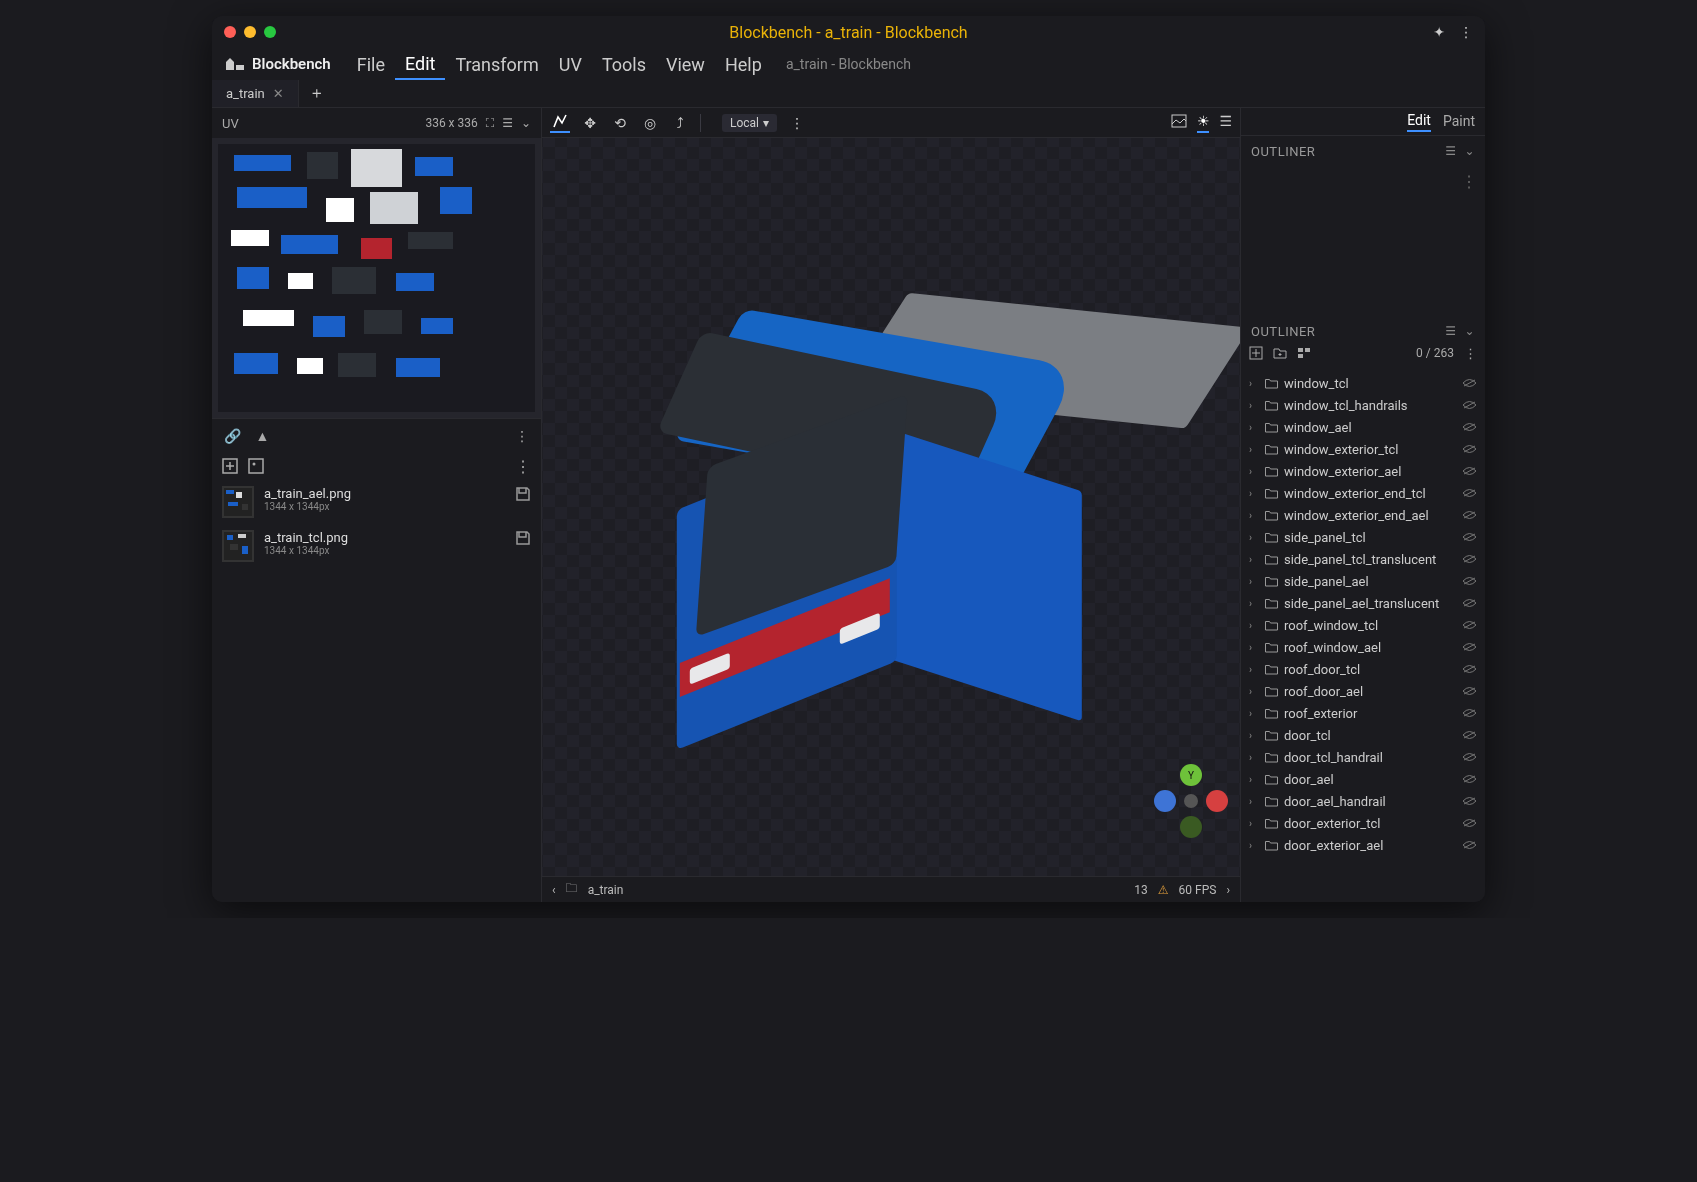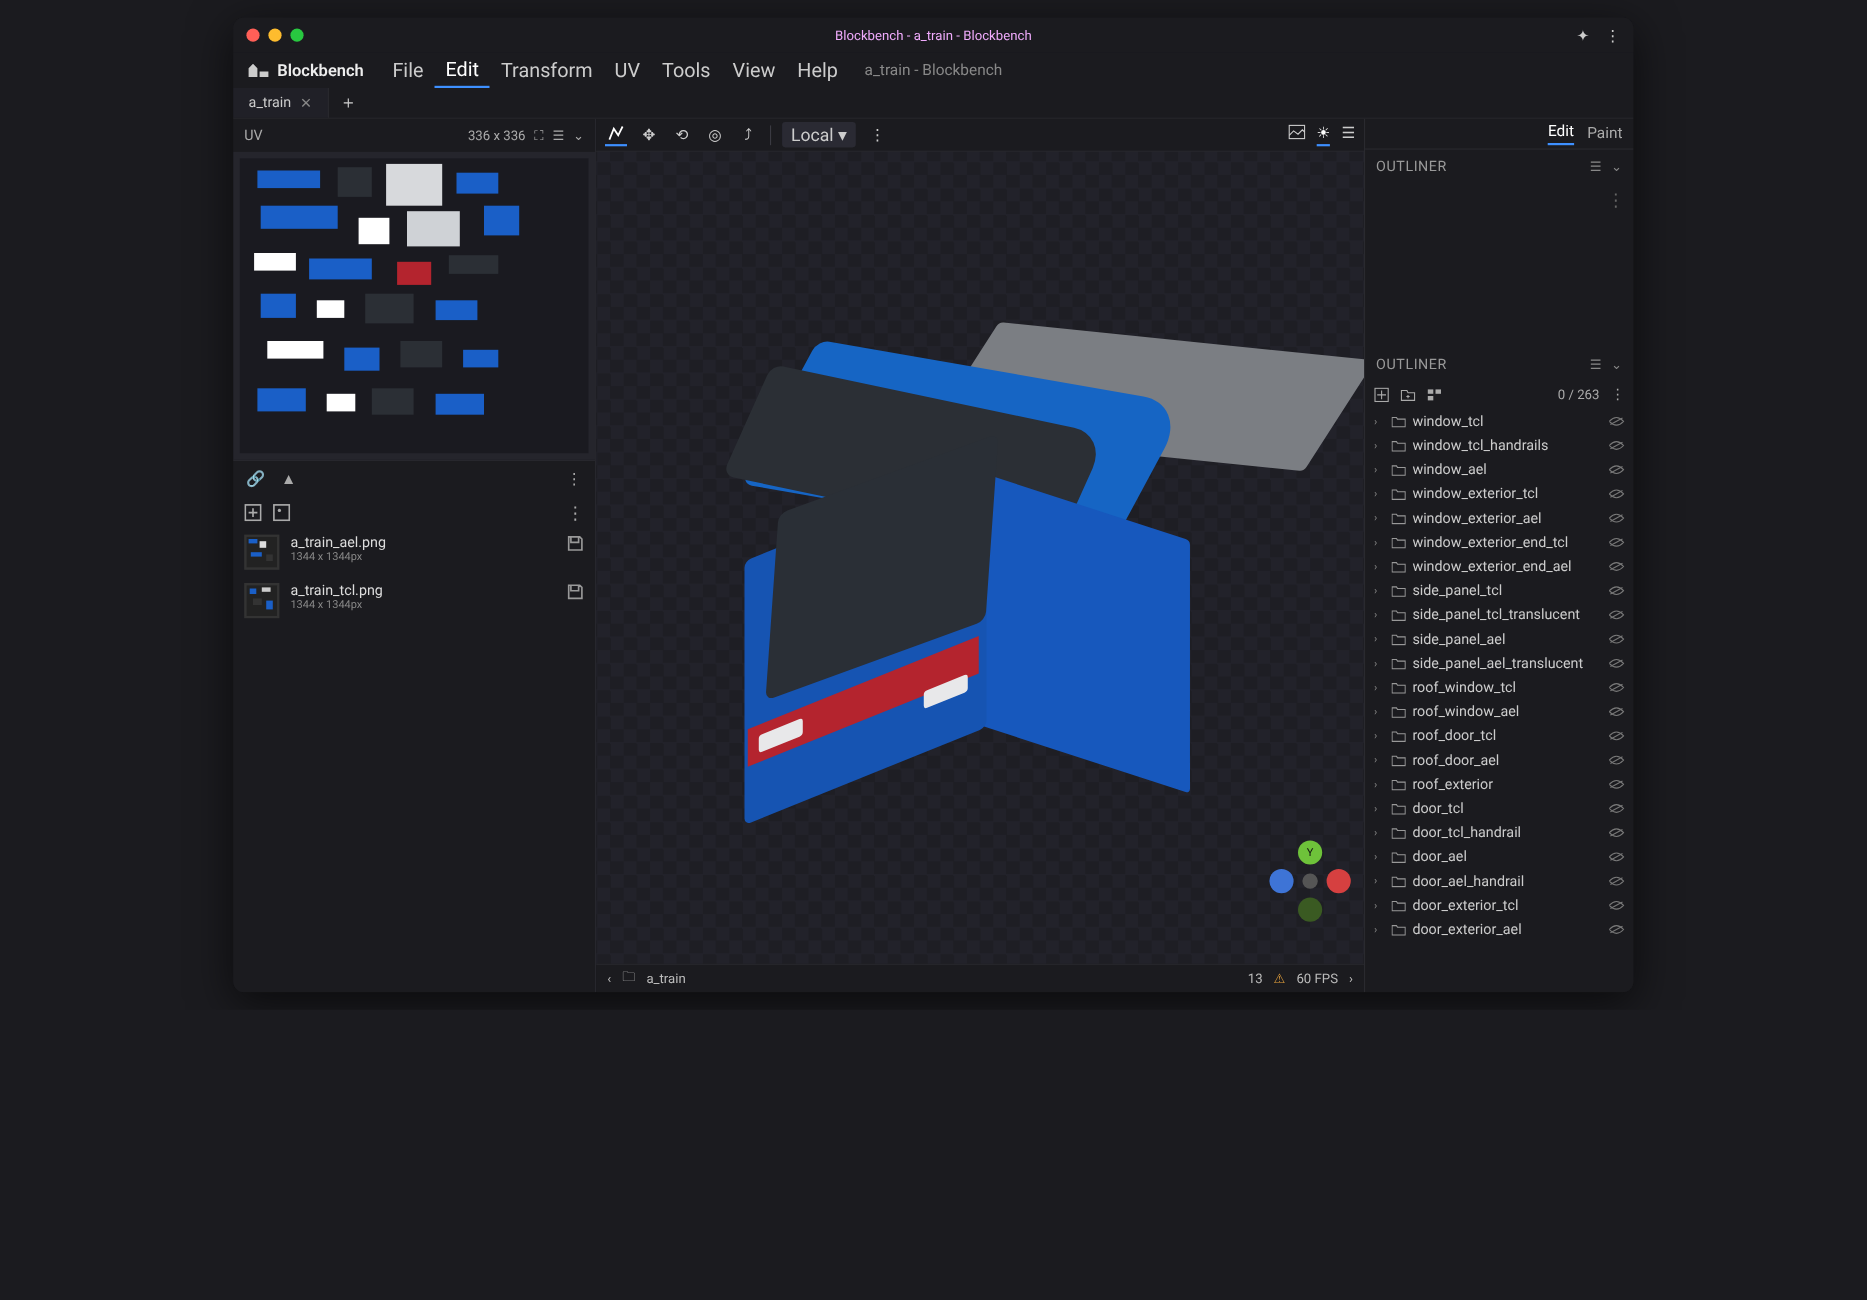--- a/index.html
+++ b/index.html
@@ -4,21 +4,21 @@
   <style>
     * { box-sizing: border-box; margin: 0; padding: 0; font-family: -apple-system, BlinkMacSystemFont, "Segoe UI", Roboto, sans-serif; }
     body { background: #1b1b1f; color: #bbb; overflow: hidden; }
     .window { width: 1273px; height: 886px; background: #1b1b1f; border-radius: 10px; overflow: hidden; display: flex; flex-direction: column; position: relative; margin: 16px auto; box-shadow: 0 10px 40px rgba(0,0,0,0.6);}
     .titlebar { height: 32px; background: #1b1b1f; display: flex; align-items: center; padding: 0 12px; position: relative; }
     .traffic-lights { display: flex; gap: 8px; }
     .traffic-light { width: 12px; height: 12px; border-radius: 50%; }
     .traffic-light.red { background: #ff5f57; }
     .traffic-light.yellow { background: #febc2e; }
     .traffic-light.green { background: #28c840; }
-    .title-text { position: absolute; left: 50%; transform: translateX(-50%); font-size: 12px; color: #f0abfc; }
+    .title-text { position: absolute; left: 50%; transform: translateX(-50%); font-size: 16px; color: #eab308; }
     .title-icons { position: absolute; right: 12px; display: flex; gap: 14px; color: #ccc; font-size: 14px;}
     .menubar { height: 32px; display: flex; align-items: center; padding: 0 12px; gap: 0; background: #1b1b1f; position: relative;}
     .logo { display: flex; align-items: center; gap: 6px; margin-right: 16px; color: #eee; font-size: 15px; font-weight: 600;}
     .menu-item { font-size: 18px; color: #ccc; padding: 4px 10px; cursor: pointer; }
     .menu-item.active { color: #fff; border-bottom: 2px solid #3e90ff;}
     .center-tab-text { position: absolute; left: 50%; transform: translateX(-50%); font-size: 14px; color: #888;}
     .tabbar { height: 28px; display: flex; align-items: stretch; background: #1b1b1f; border-bottom: 1px solid #2a2a2f;}
     .tab { display: flex; align-items: center; gap: 8px; padding: 0 14px; font-size: 13px; color: #ccc; border-right: 1px solid #2a2a2f; background: #202027;}
     .tab-close { font-size: 13px; color: #888; cursor: pointer;}
     .tab-add { display: flex; align-items: center; padding: 0 10px; color: #ccc; font-size: 16px; cursor: pointer;}
@@ -35,21 +35,21 @@
     .texture-item { display:flex; gap:10px; padding: 6px 10px;}
     .texture-thumb { width:32px; height:32px; background:#333; display:flex; align-items:center; justify-content:center;}
     .texture-info { flex:1; display:flex; flex-direction:column;}
     .texture-name { font-size:13px; color:#ddd;}
     .texture-dim { font-size:10px; color:#888;}
     .texture-save { color:#999; font-size:14px;}
     .center-panel { flex: 1; display: flex; flex-direction: column; background: #1b1b1f; position:relative; min-width:0;}
     .viewport-toolbar { height: 30px; display:flex; align-items:center; padding: 0 8px; gap: 10px; border-bottom: 1px solid #2a2a2f; position:relative;}
     .tool-icon { width:20px; height:20px; color:#ccc; display:flex; align-items:center; justify-content:center; font-size:14px; cursor:pointer;}
     .tool-icon.active { color:#fff; border-bottom:2px solid #3e90ff; padding-bottom:2px;}
-    .space-selector { display:flex; align-items:center; gap:4px; padding:2px 8px; background:#2a2a33; border-radius:3px; font-size:16px; color:#ccc; cursor:pointer;}
+    .space-selector { display:flex; align-items:center; gap:4px; padding:2px 8px; background:#2a2a33; border-radius:3px; font-size:12px; color:#ccc; cursor:pointer;margin-left:11px;}
     .viewport-corner-tools {display:flex; gap:10px; color:#ccc; font-size:14px;}
     .viewport { flex:1; position:relative; background:
        repeating-conic-gradient(#1e1e24 0% 25%, #22222a 0% 50%) 50% / 24px 24px;
        overflow:hidden;}
     .model { position:absolute; left: 50%; top: 50%; transform: translate(-52%, -48%); width: 460px; height: 430px;}
     .roof-wing { position:absolute; top: 10px; left: 230px; width: 330px; height: 100px; background:#7b7e83; transform: skew(-35deg, 9deg) rotate(-3deg); border-radius: 4px;}
     .roof-top { position:absolute; top: 38px; left: 60px; width: 330px; height: 130px; background:#1665c4; transform: skew(-30deg, 12deg) rotate(-2deg); border-radius: 10px 40px 10px 10px;}
     .roof-dark { position:absolute; top: 63px; left: 30px; width: 300px; height: 100px; background:#2b2f35; transform: skew(-26deg, 14deg) rotate(-2deg); border-radius: 10px 30px 10px 10px;}
     .body-side { position:absolute; top: 155px; left: 210px; width: 220px; height: 230px; background:#1758bd; transform: skew(0deg, 18deg); border-radius:4px;}
     .body-front { position:absolute; top: 165px; left: 25px; width: 220px; height: 240px; background:#1654b2; transform: skew(0deg, -22deg); border-radius:6px;}
@@ -68,21 +68,21 @@
     .breadcrumb-bar { height:26px; display:flex; align-items:center; padding: 0 10px; gap:10px; border-top:1px solid #2a2a2f; font-size:12px; color:#bbb;}
     .breadcrumb-bar .spacer{flex:1;}
     .right-panel { width: 245px; display:flex; flex-direction:column; background:#1b1b1f; border-left:1px solid #2a2a2f;}
     .mode-tabs { height:28px; display:flex; align-items:center; justify-content:flex-end; gap:12px; padding: 0 10px; border-bottom: 1px solid #2a2a2f; font-size:14px;}
     .mode-tab { color:#aaa; cursor:pointer; padding-bottom:2px;}
     .mode-tab.active { color:#fff; border-bottom: 2px solid #3e90ff;}
     .section-header { height:30px; display:flex; align-items:center; justify-content:space-between; padding: 0 10px; font-size:13px; color:#999; letter-spacing:0.5px;}
     .section-header .right-icons{display:flex;gap:8px;font-size:12px;color:#888;}
     .element-body { height:150px; position:relative;}
     .element-body .kebab{position:absolute; right:8px; top:6px; color:#666;}
-    .outliner-toolbar { height:26px; display:flex; align-items:center; gap:10px; padding: 0 8px; color:#aaa; font-size:13px;}
+    .outliner-toolbar { height:26px; display:flex; align-items:flex-start; gap:10px; padding: 0 8px; color:#aaa; font-size:13px;}
     .outliner-toolbar .spacer{flex:1;}
     .outliner-count { font-size:12px; color:#aaa;}
     .outliner-body { flex:1; overflow-y:auto;}
     .outliner-item { height:22px; display:flex; align-items:center; gap:6px; padding: 0 8px; font-size:13px; color:#ccc;}
     .outliner-item .chev { color:#888; font-size:10px; width:10px;}
     .outliner-item .folder-icon { color:#999; font-size:12px;}
     .outliner-item .label {flex:1; white-space:nowrap; overflow:hidden; text-overflow:ellipsis;}
     .outliner-item .vis { color:#777; font-size:13px;}
     .icon-btn { cursor:pointer; }
     svg { display:block; }

